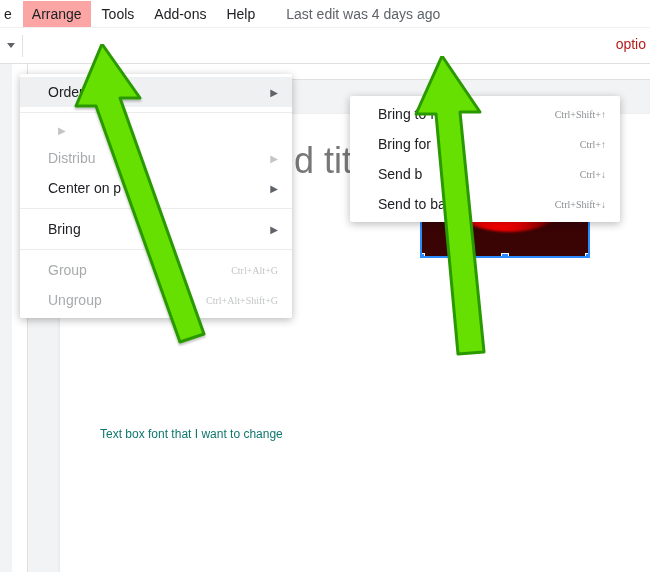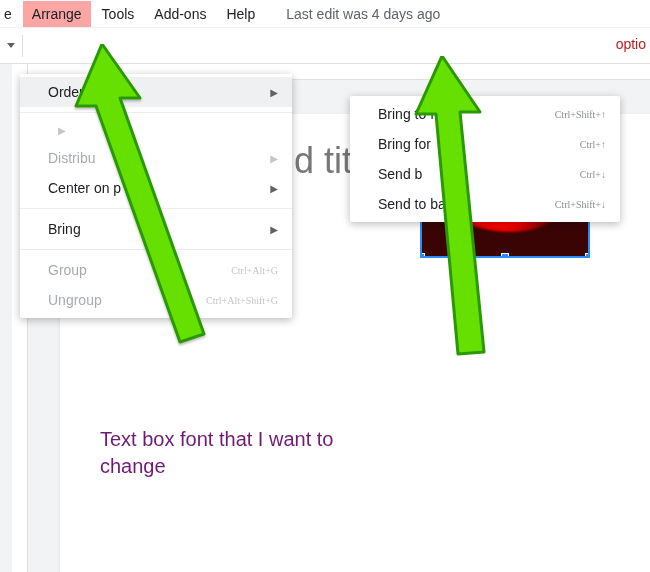--- a/index.html
+++ b/index.html
@@ -105,22 +105,22 @@
     left: 258px;
     top: 234px;
     font-size: 22px;
     color: #333;
   }
   .textbox-yellow {
     position: absolute;
     left: 100px;
     top: 426px;
     width: 260px;
-    color: #701a75;
-    font-size: 20px;
+    color: #0f766e;
+    font-size: 12px;
     line-height: 1.35;
   }
   .selected-image {
     position: absolute;
     left: 420px;
     top: 98px;
     width: 170px;
     height: 160px;
     background: #3a0405;
     border: 2px solid #2a8cff;

